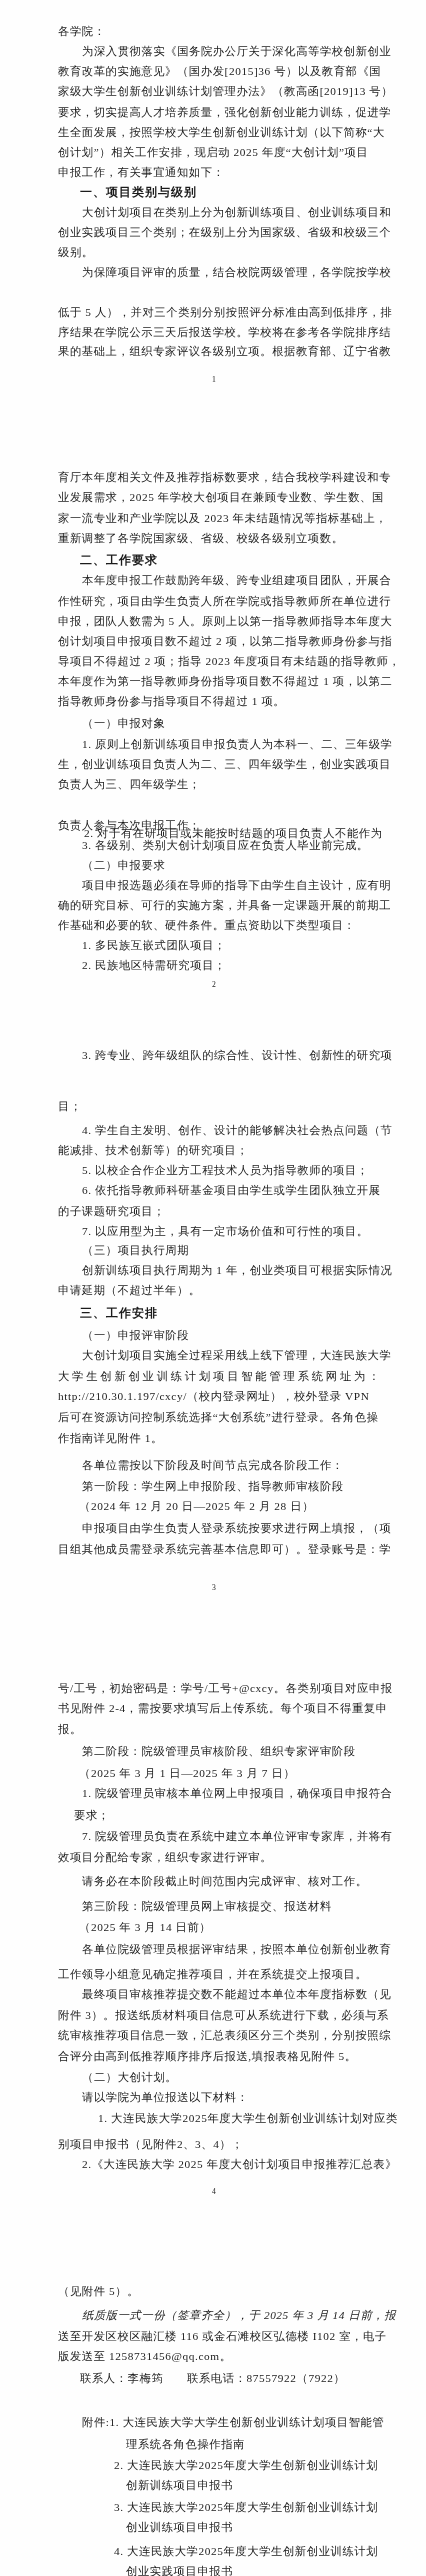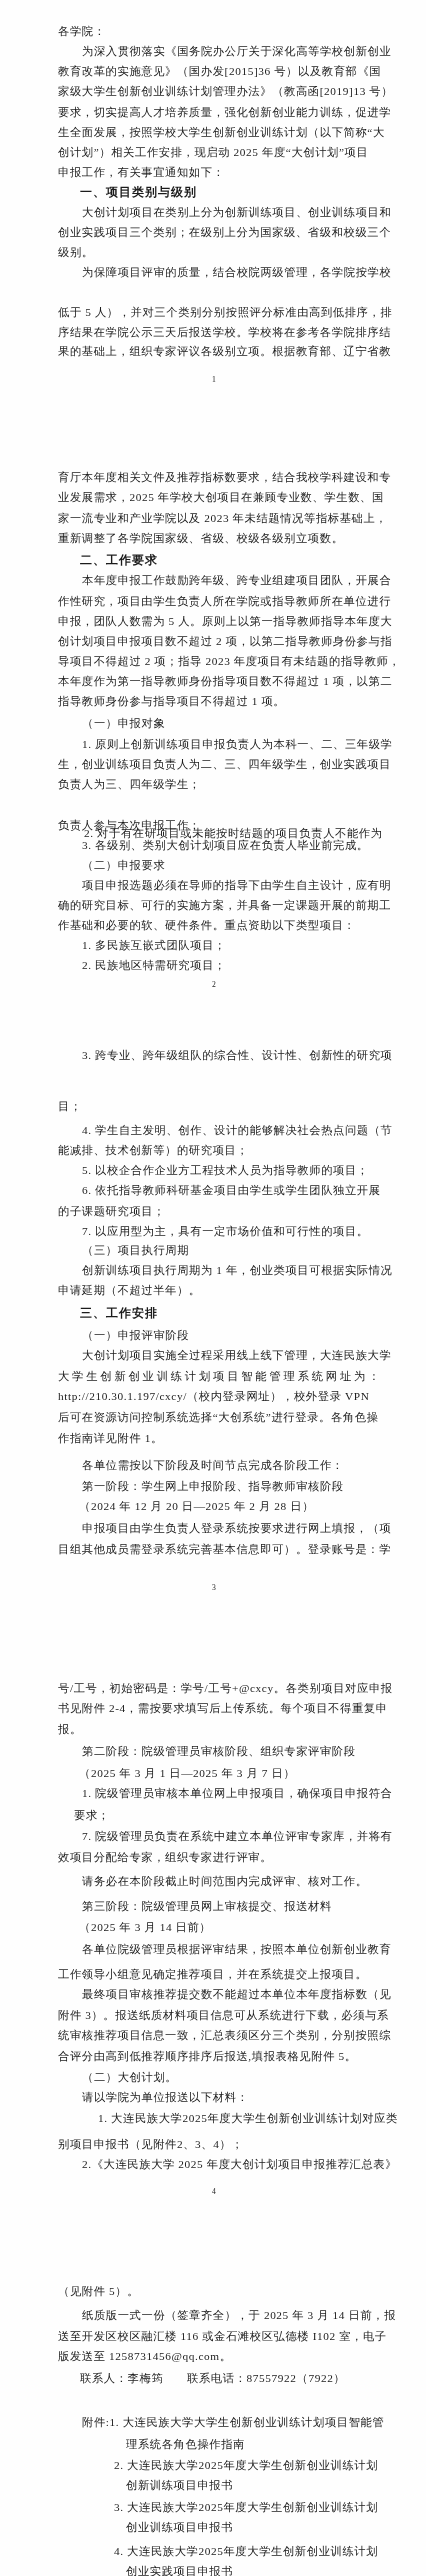--- a/index.html
+++ b/index.html
@@ -119,21 +119,21 @@
     <div class="line" style="top: 2008px; left: 58px;">附件 3）。报送纸质材料项目信息可从系统进行下载，必须与系</div>
     <div class="line" style="top: 2028px; left: 58px;">统审核推荐项目信息一致，汇总表须区分三个类别，分别按照综</div>
     <div class="line" style="top: 2049px; left: 58px;">合评分由高到低推荐顺序排序后报送,填报表格见附件 5。</div>
     <div class="line" style="top: 2070px; left: 82px;">（二）大创计划。</div>
     <div class="line" style="top: 2090px; left: 82px;">请以学院为单位报送以下材料：</div>
     <div class="line" style="top: 2111px; left: 82px; margin-left: 16px;">1. 大连民族大学2025年度大学生创新创业训练计划对应类</div>
     <div class="line" style="top: 2137px; left: 58px;">别项目申报书（见附件2、3、4）；</div>
     <div class="line" style="top: 2157px; left: 82px;">2.《大连民族大学 2025 年度大创计划项目申报推荐汇总表》</div>
     <div class="line pagenum centered" style="top: 2185px; left: 214px;">4</div>
     <div class="line" style="top: 2284px; left: 58px;">（见附件 5）。</div>
-    <div class="line" style="top: 2308px; left: 82px;">纸质版一式一份（签章齐全），于 2025 年 3 月 14 日前，报</div>
+    <div class="line" style="top: 2308px; left: 82px; font-style: italic;">纸质版一式一份（签章齐全），于 2025 年 3 月 14 日前，报</div>
     <div class="line" style="top: 2329px; left: 58px;">送至开发区校区融汇楼 116 或金石滩校区弘德楼 I102 室，电子</div>
     <div class="line" style="top: 2349px; left: 58px;">版发送至 1258731456@qq.com。</div>
     <div class="line" style="top: 2371px; left: 80px;">联系人：李梅筠　　联系电话：87557922（7922）</div>
     <div class="line" style="top: 2415px; left: 82px;">附件:1. 大连民族大学大学生创新创业训练计划项目智能管</div>
     <div class="line" style="top: 2437px; left: 126px;">理系统各角色操作指南</div>
     <div class="line" style="top: 2458px; left: 114px;">2. 大连民族大学2025年度大学生创新创业训练计划</div>
     <div class="line" style="top: 2478px; left: 126px;">创新训练项目申报书</div>
     <div class="line" style="top: 2500px; left: 114px;">3. 大连民族大学2025年度大学生创新创业训练计划</div>
     <div class="line" style="top: 2520px; left: 126px;">创业训练项目申报书</div>
     <div class="line" style="top: 2544px; left: 114px;">4. 大连民族大学2025年度大学生创新创业训练计划</div>

